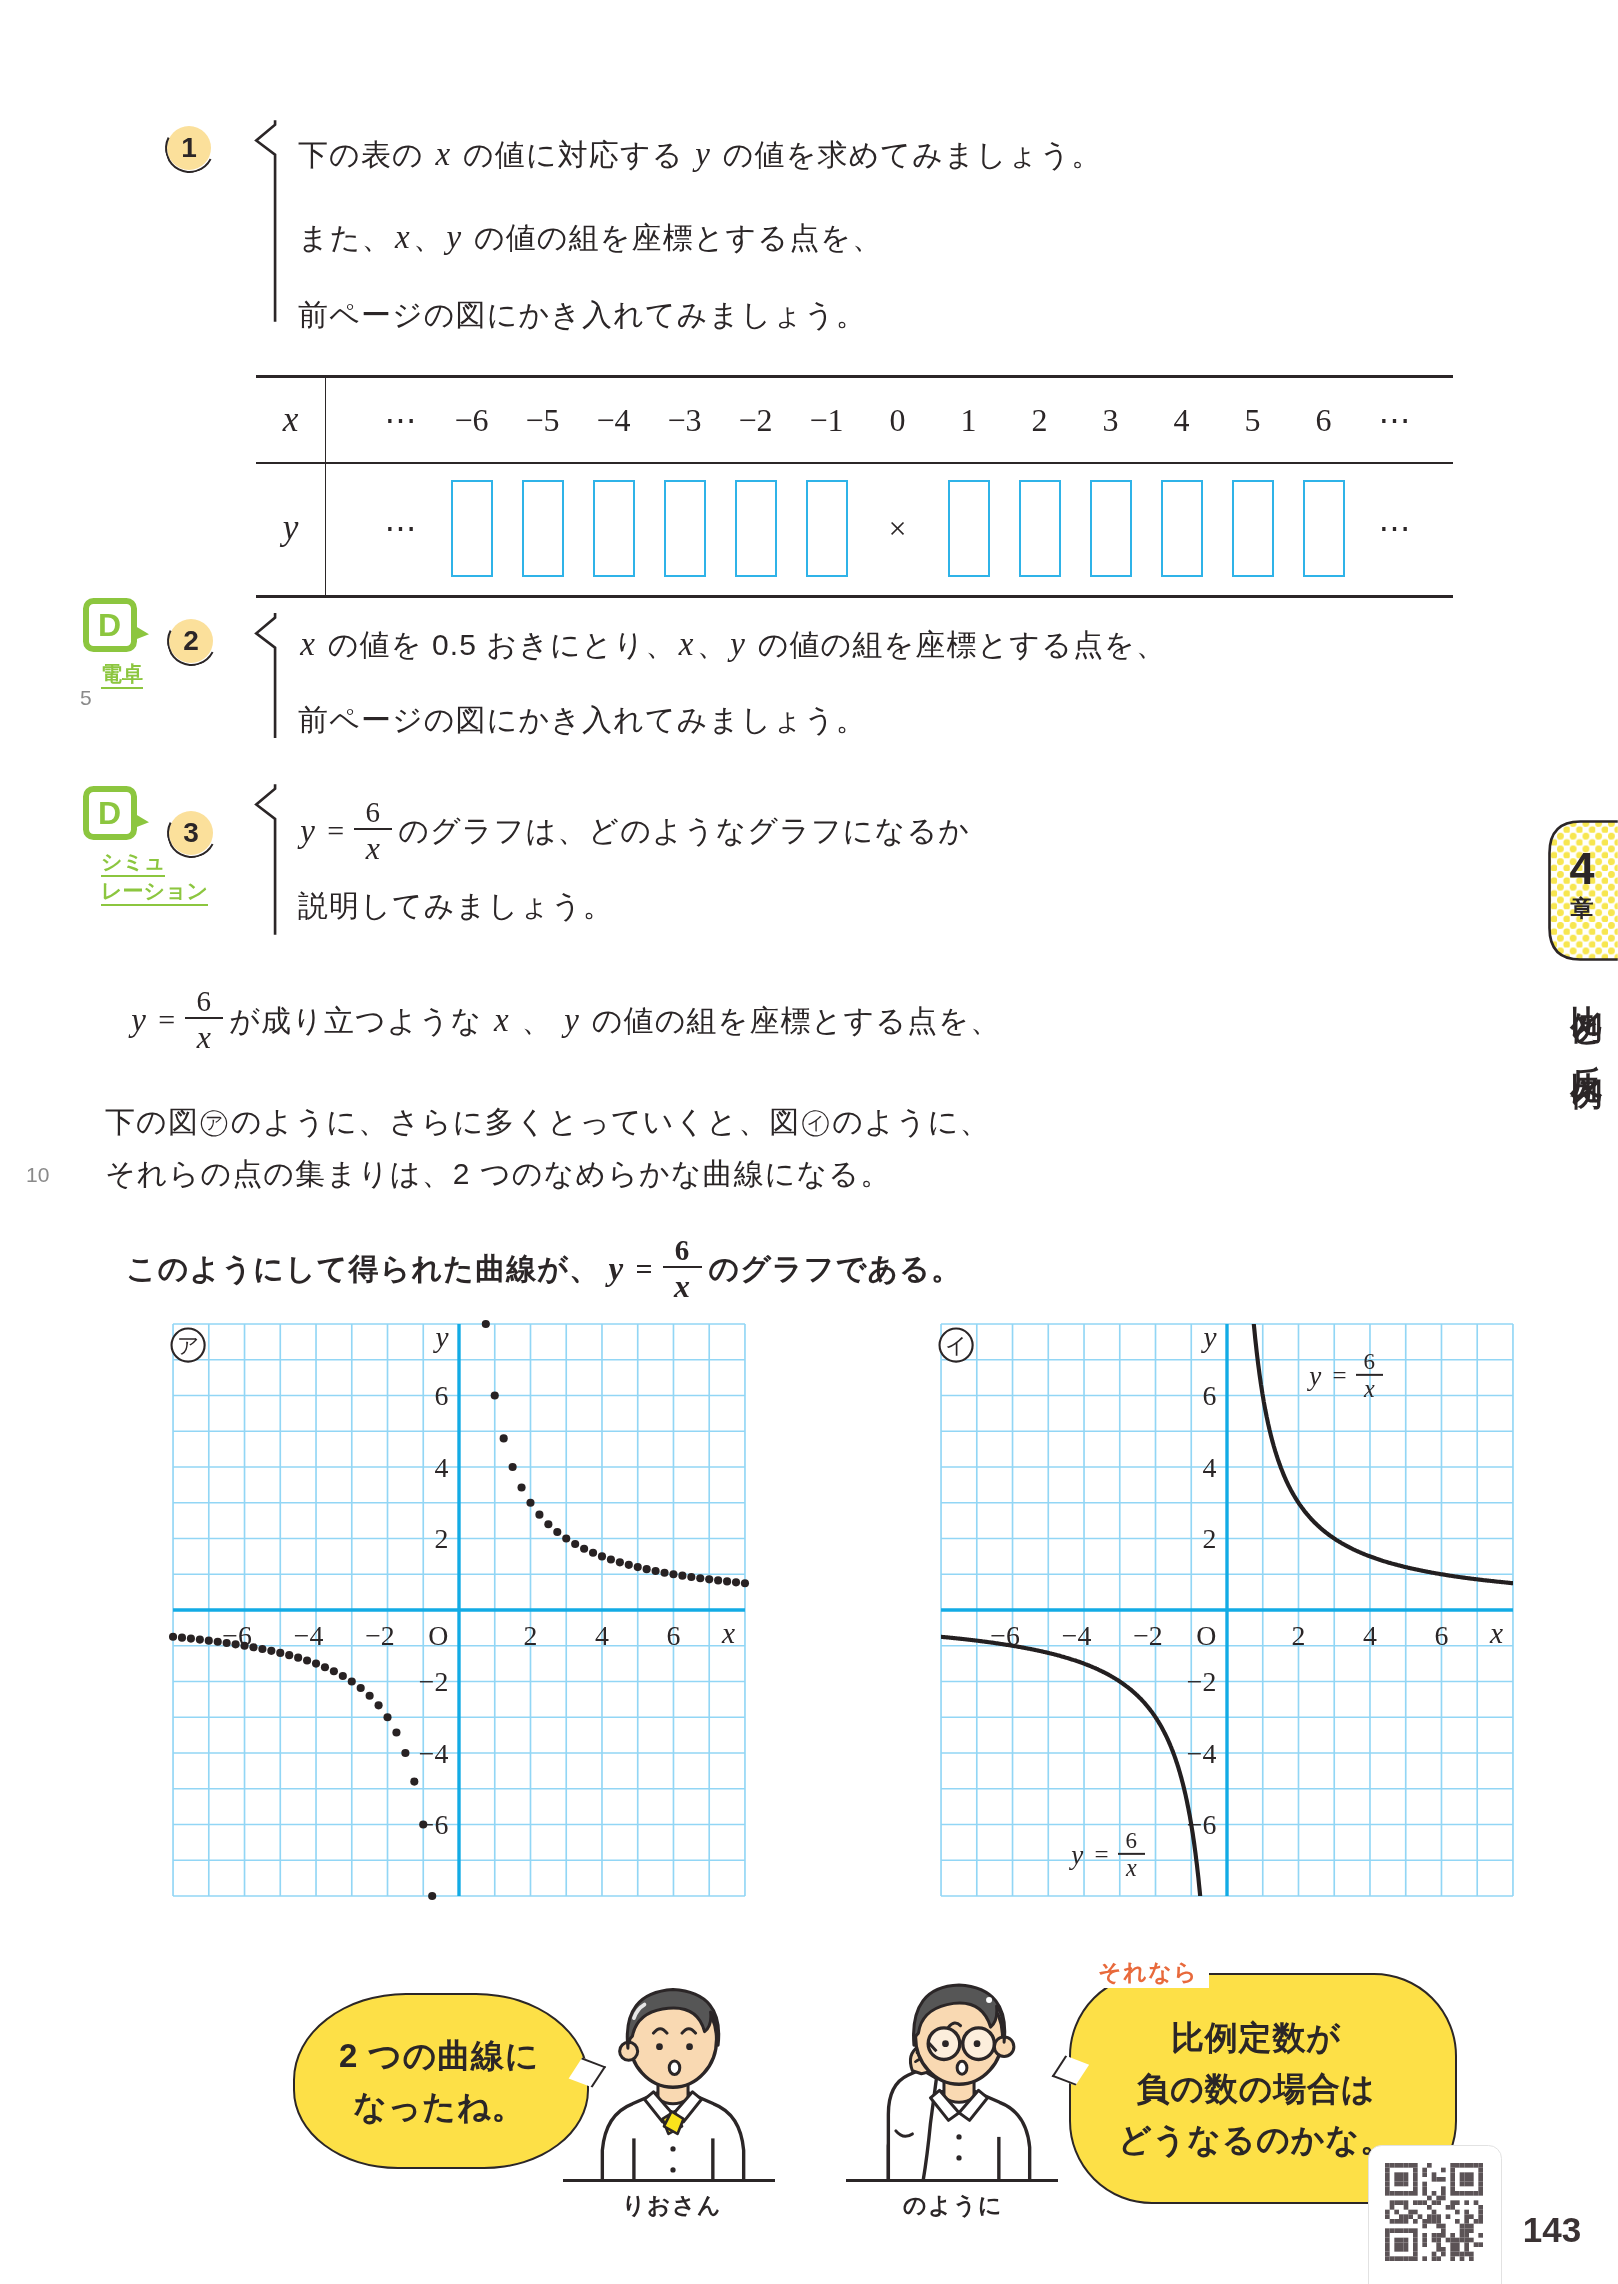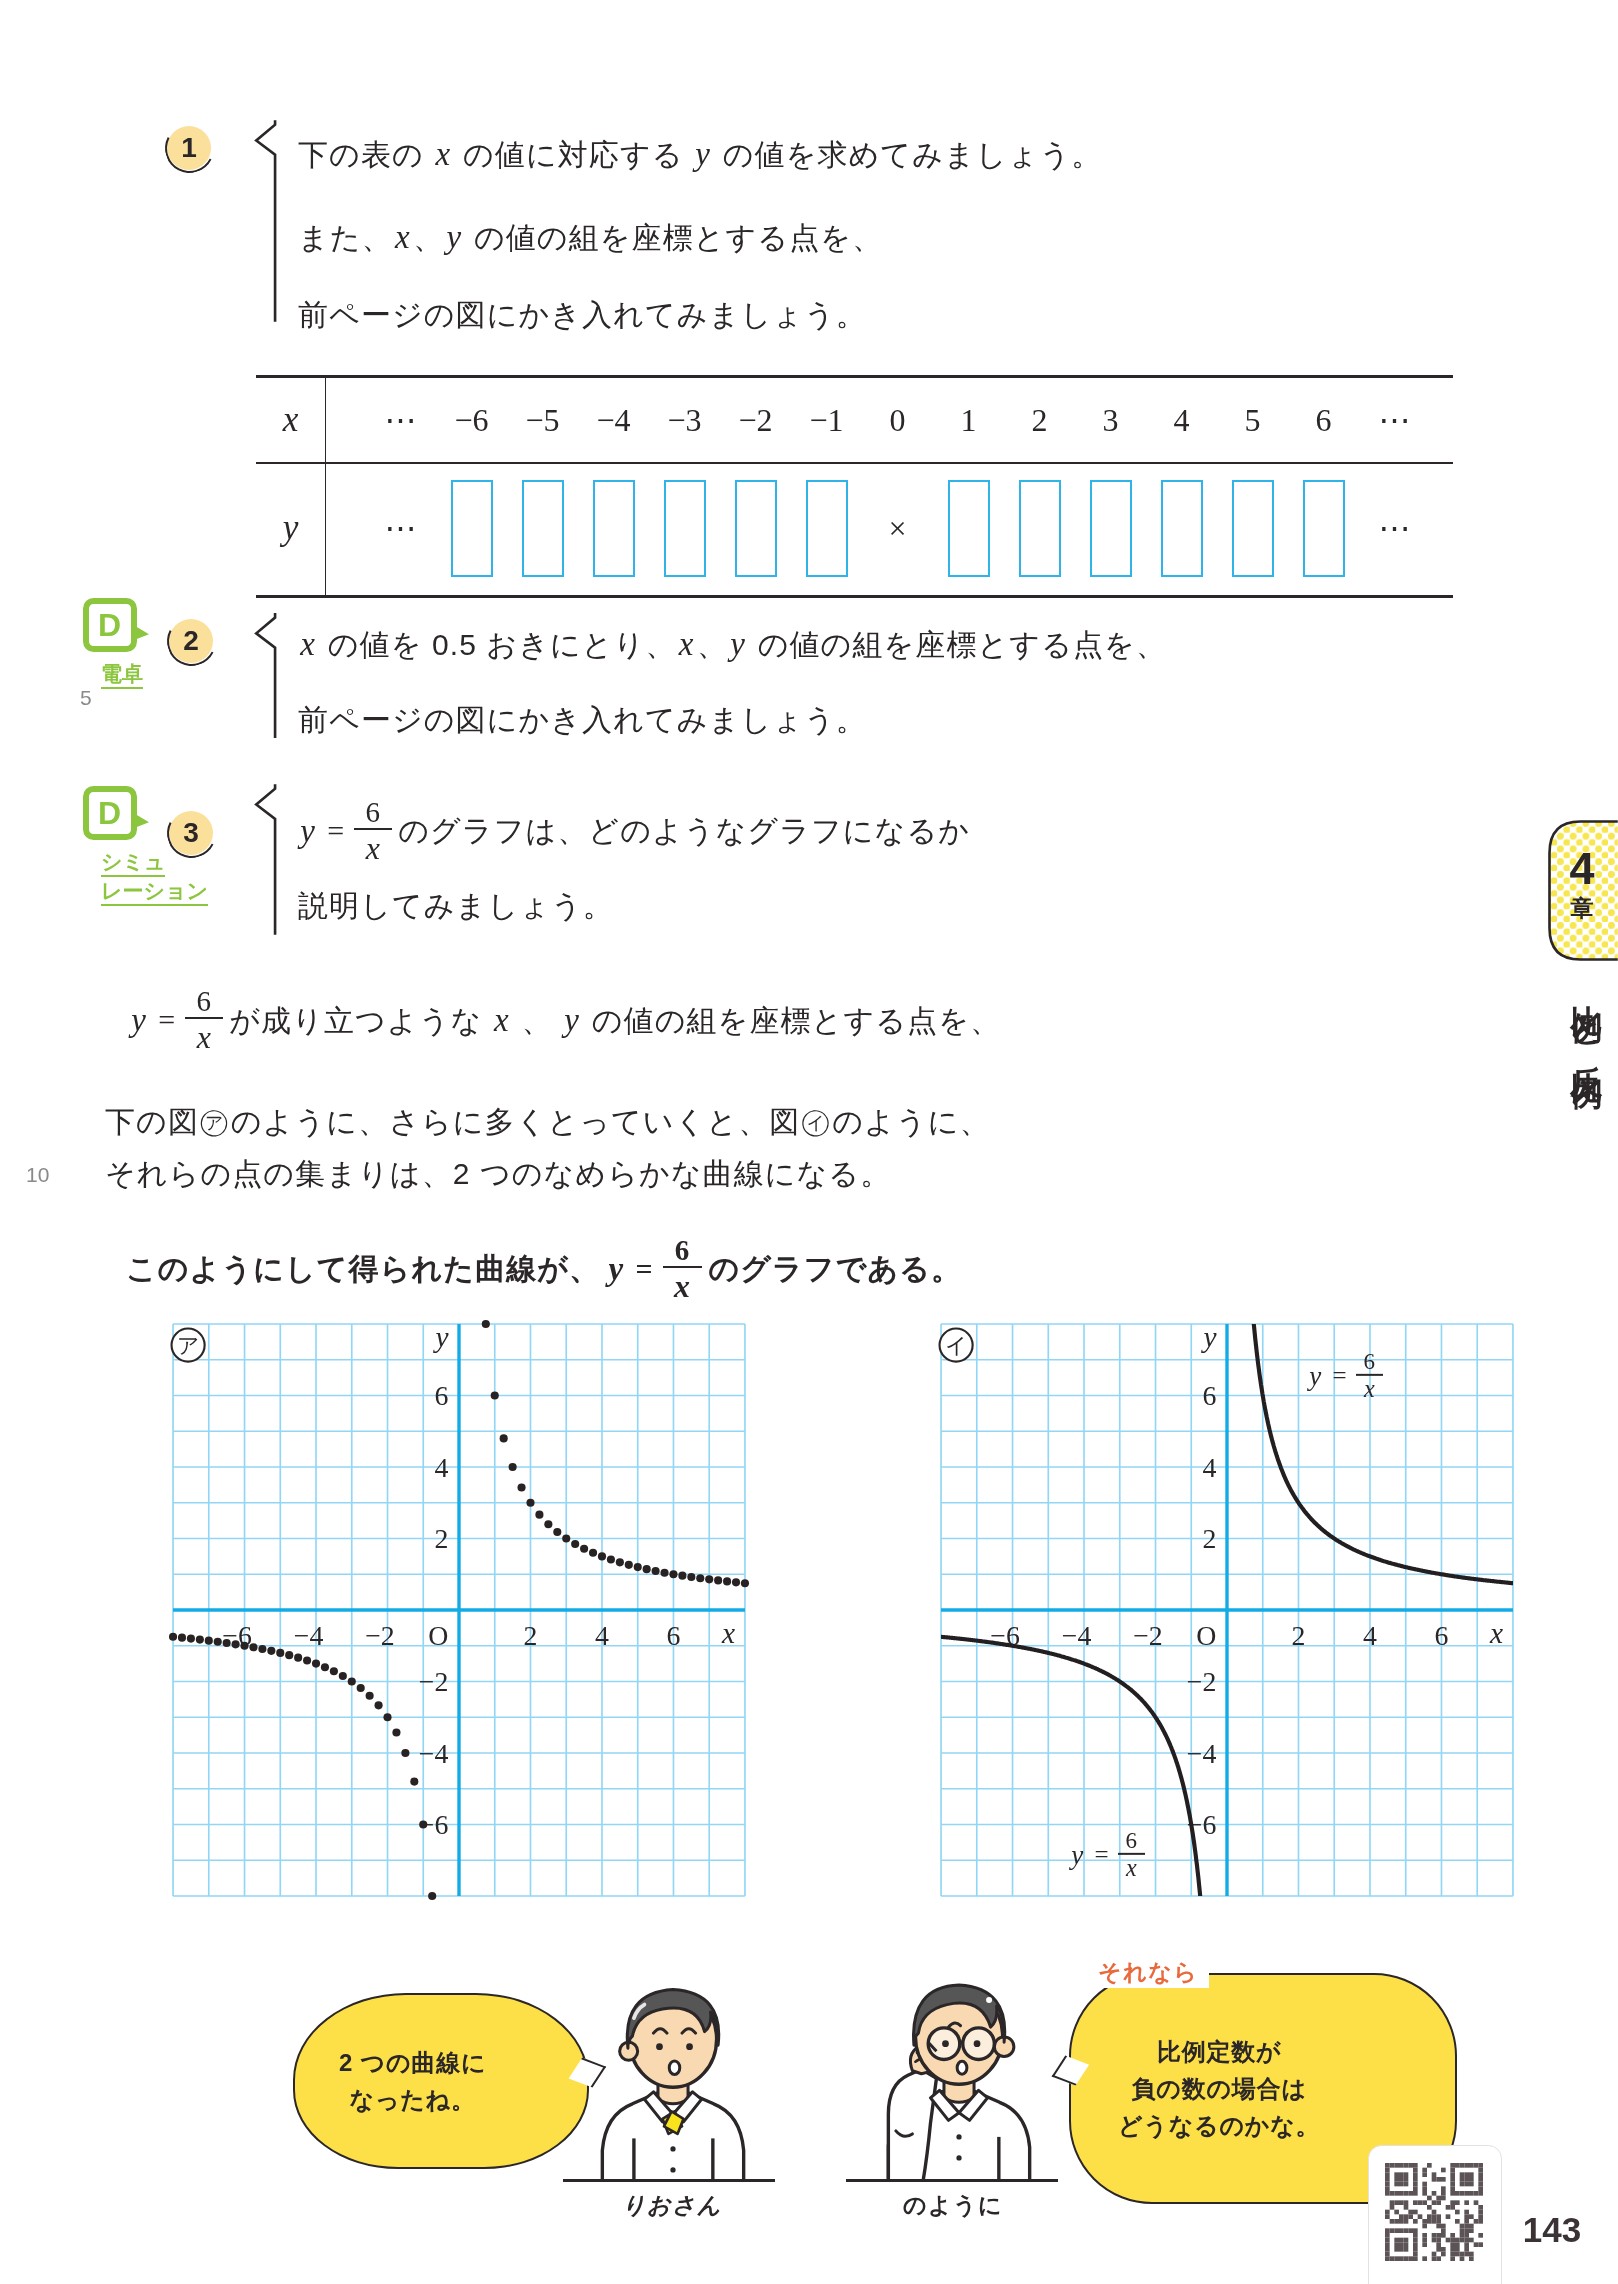--- a/index.html
+++ b/index.html
@@ -48,21 +48,21 @@
   .trow-y{top:86px;height:128px;}
   .tspacer{flex:0 0 38px;}
   .tcell{flex:0 0 71px;display:flex;align-items:center;justify-content:center;
          font-family:"Liberation Serif","DejaVu Serif",serif;font-size:32px;}
   .ybox{width:38px;height:93px;border:2.6px solid #2FB3E8;background:#fff;}
   
   .graph-wrap{position:absolute;width:596px;height:596px;}
   .graph-eq{position:absolute;transform:translate(-50%,-50%);background:transparent;}
   
   .bubble{position:absolute;background:#fde047;border:2.6px solid #2B2627;text-align:center;}
-  .bubble .btxt{font-weight:700;font-size:24px;line-height:1.55;letter-spacing:0.8px;white-space:nowrap;}
+  .bubble .btxt{font-weight:700;font-size:33px;line-height:1.55;letter-spacing:0.8px;white-space:nowrap;}
   .bubble-left{border-radius:113px 113px 105px 105px / 87px 87px 79px 79px;display:flex;align-items:center;}
   .bubble-left::after{content:'';position:absolute;right:-12.8px;top:65px;width:22.6px;height:22.6px;background:#fff;
       border-top:2.6px solid #2B2627;border-right:2.6px solid #2B2627;transform:rotate(33deg) skewY(-12deg);}
   .bubble-right{border-radius:83px;display:flex;align-items:center;}
   .bubble-right::after{content:'';position:absolute;left:-12.8px;top:83px;width:22.6px;height:22.6px;background:#fff;
       border-left:2.6px solid #2B2627;border-bottom:2.6px solid #2B2627;transform:rotate(33deg) skewY(-12deg);}
   .btag{position:absolute;top:-18px;left:16.6px;background:#fff;padding:0 10.5px;color:#E8693B;font-weight:800;font-size:23px;letter-spacing:1.5px;}
   .charname{position:absolute;font-weight:700;font-size:23px;text-align:center;letter-spacing:1.5px;}
   .groundline{position:absolute;height:3px;background:#2B2627;}
   
@@ -461,21 +461,21 @@
     <circle cx="148" cy="102" r="4.5" fill="#2B2627"></circle>
     <ellipse cx="128" cy="130" rx="7" ry="9" fill="#fff" stroke="#2B2627" stroke-width="4"></ellipse>
     <path d="M100,162 L126,192 L112,202 L88,172 Z" fill="#fff" stroke="#2B2627" stroke-width="4" stroke-linejoin="round"></path>
     <path d="M152,162 L126,192 L140,202 L164,172 Z" fill="#fff" stroke="#2B2627" stroke-width="4" stroke-linejoin="round"></path>
     <path d="M112,198 L128,188 L138,208 L120,218 Z" fill="#F9E31C" stroke="#2B2627" stroke-width="3.5" stroke-linejoin="round"></path>
     <path d="M140,198 L124,188 L114,208 L132,218 Z" fill="#F9E31C" stroke="#2B2627" stroke-width="3.5" stroke-linejoin="round"></path>
     <circle cx="126" cy="238" r="3.5" fill="#2B2627"></circle>
     <circle cx="126" cy="266" r="3.5" fill="#2B2627"></circle>
   </svg>
   <div class="groundline" style="left:563px;top:2179px;width:212px;"></div>
-  <div class="charname" style="left:608px;top:2190px;width:128px;font-style:italic;">りおさん</div>
+  <div class="charname" style="left:608px;top:2190px;width:128px;">りおさん</div>
 
   <svg class="abs" style="left:849px;top:1958px;" width="211" height="224" viewBox="0 0 280 298">
     <path d="M52,298 L52,250 Q56,204 92,190 L120,178 L168,178 L200,192 Q236,206 240,252 L240,298 Z" fill="#fff" stroke="#2B2627" stroke-width="4.5" stroke-linejoin="round"></path>
     <line x1="94" y1="238" x2="94" y2="298" stroke="#2B2627" stroke-width="4.5"></line>
     <line x1="199" y1="238" x2="199" y2="298" stroke="#2B2627" stroke-width="4.5"></line>
     <path d="M52,298 L52,208 Q52,168 78,156 L96,148 L116,160 L108,220 Q104,262 98,298 Z" fill="#fff" stroke="#2B2627" stroke-width="4.5" stroke-linejoin="round"></path>
     <path d="M62,230 q10,12 22,4" fill="none" stroke="#2B2627" stroke-width="4" stroke-linecap="round"></path>
     <path d="M84,150 Q76,128 92,118 Q104,110 114,120 L120,132 Q112,152 96,154 Z" fill="#F9D9B2" stroke="#2B2627" stroke-width="4" stroke-linejoin="round"></path>
     <path d="M88,138 q10,-8 18,-2 M90,126 q10,-8 18,-2" fill="none" stroke="#2B2627" stroke-width="3.5" stroke-linecap="round"></path>
     <path d="M126,152 L126,186 Q146,198 166,186 L166,152 Z" fill="#F9D9B2" stroke="#2B2627" stroke-width="4"></path>

